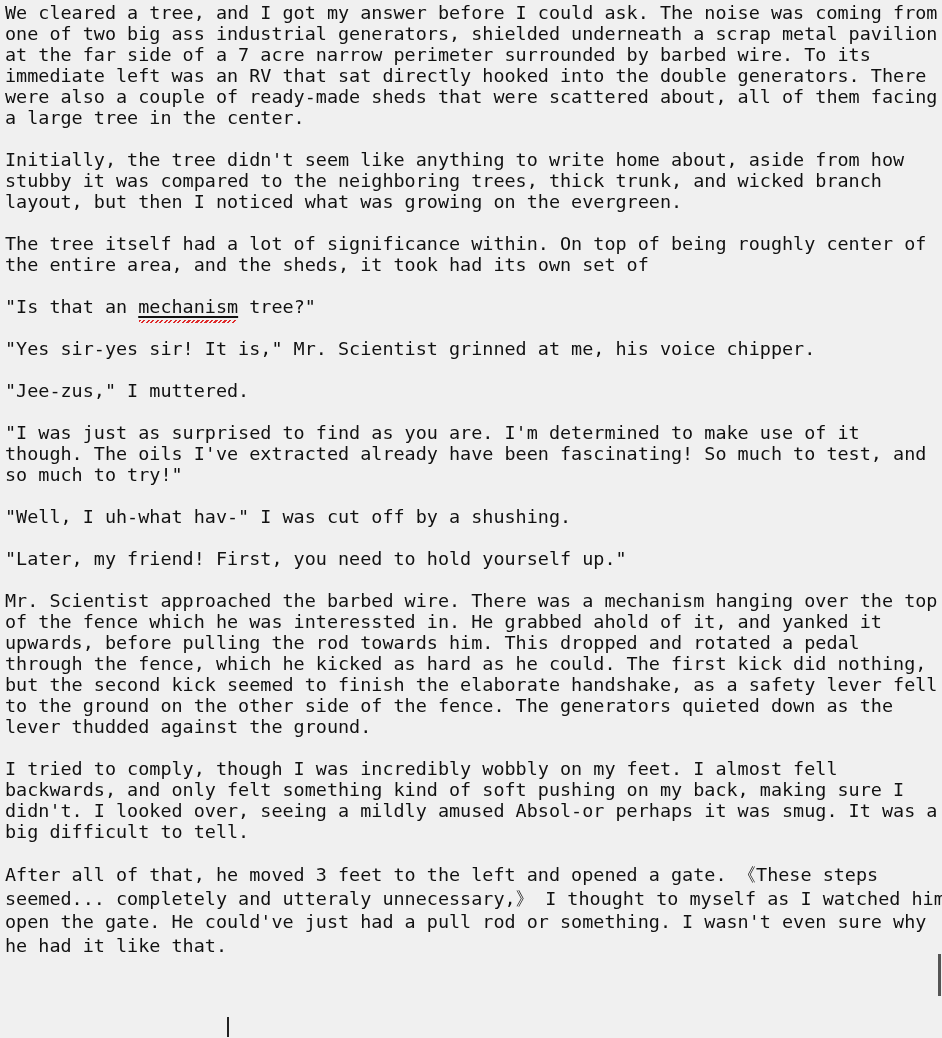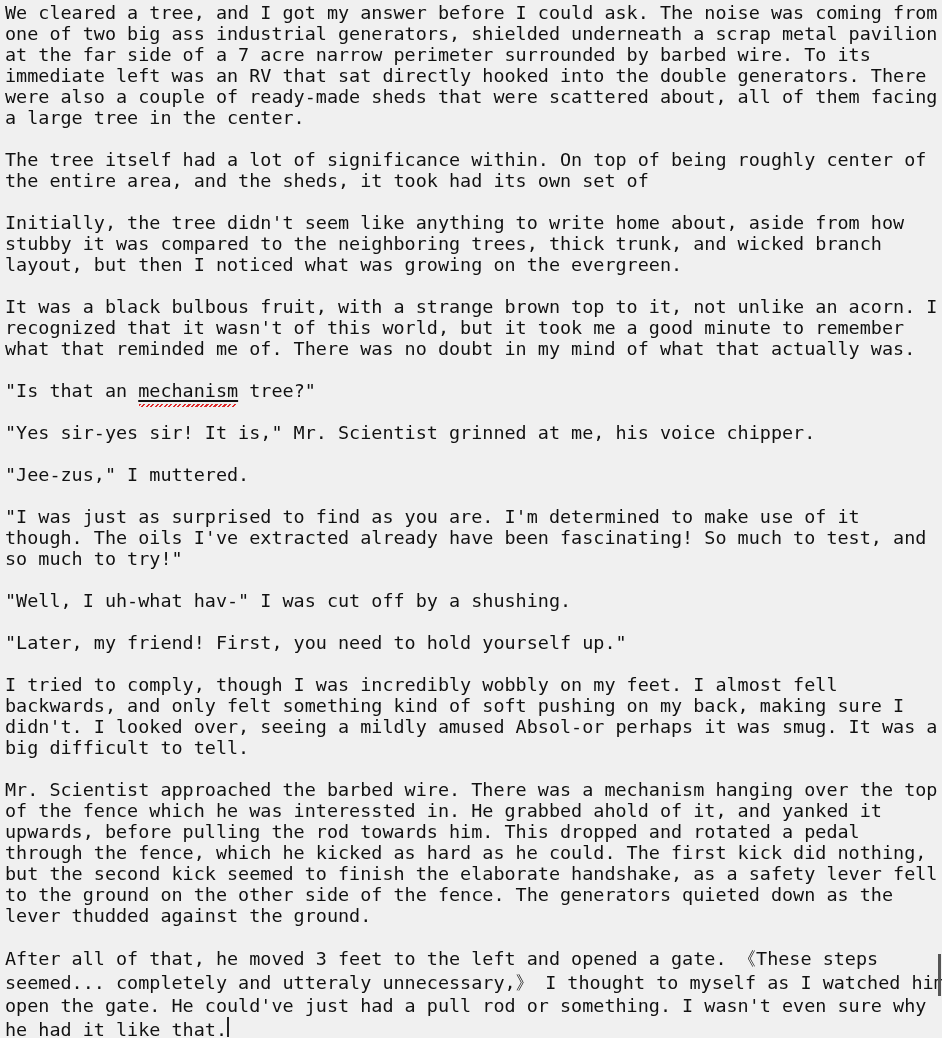--- a/index.html
+++ b/index.html
@@ -67,47 +67,44 @@
 </head>
 <body>
 
 <div class="editor">
   <div class="para">We cleared a tree, and I got my answer before I could ask. The noise was coming from
 one of two big ass industrial generators, shielded underneath a scrap metal pavilion
 at the far side of a 7 acre narrow perimeter surrounded by barbed wire. To its
 immediate left was an RV that sat directly hooked into the double generators. There
 were also a couple of ready-made sheds that were scattered about, all of them facing
 a large tree in the center.</div>
-  <div class="para">The tree itself had a lot of significance within. On top of being roughly center of
-the entire area, and the sheds, it took had its own set of</div>
   <div class="para">Initially, the tree didn't seem like anything to write home about, aside from how
 stubby it was compared to the neighboring trees, thick trunk, and wicked branch
 layout, but then I noticed what was growing on the evergreen.</div>
-  <div class="para">It was a black bulbous fruit, with a strange brown top to it, not unlike an acorn. I
-recognized that it wasn't of this world, but it took me a good minute to remember
-what that reminded me of. There was no doubt in my mind of what that actually was.</div>
+  <div class="para">The tree itself had a lot of significance within. On top of being roughly center of
+the entire area, and the sheds, it took had its own set of</div>
   <div class="para"><span>"Is that an </span><span class="misspelled">mechanism</span><span> tree?"</span></div>
   <div class="para">"Yes sir-yes sir! It is," Mr. Scientist grinned at me, his voice chipper.</div>
   <div class="para">"Jee-zus," I muttered.</div>
   <div class="para">"I was just as surprised to find as you are. I'm determined to make use of it
 though. The oils I've extracted already have been fascinating! So much to test, and
 so much to try!"</div>
   <div class="para">"Well, I uh-what hav-" I was cut off by a shushing.</div>
   <div class="para">"Later, my friend! First, you need to hold yourself up."</div>
-  <div class="para">I tried to comply, though I was incredibly wobbly on my feet. I almost fell
-backwards, and only felt something kind of soft pushing on my back, making sure I
-didn't. I looked over, seeing a mildly amused Absol-or perhaps it was smug. It was a
-big difficult to tell.</div>
   <div class="para">Mr. Scientist approached the barbed wire. There was a mechanism hanging over the top
 of the fence which he was interessted in. He grabbed ahold of it, and yanked it
 upwards, before pulling the rod towards him. This dropped and rotated a pedal
 through the fence, which he kicked as hard as he could. The first kick did nothing,
 but the second kick seemed to finish the elaborate handshake, as a safety lever fell
 to the ground on the other side of the fence. The generators quieted down as the
 lever thudded against the ground.</div>
+  <div class="para">I tried to comply, though I was incredibly wobbly on my feet. I almost fell
+backwards, and only felt something kind of soft pushing on my back, making sure I
+didn't. I looked over, seeing a mildly amused Absol-or perhaps it was smug. It was a
+big difficult to tell.</div>
   <div class="para para-wide">After all of that, he moved 3 feet to the left and opened a gate. 《These steps
 seemed... completely and utteraly unnecessary,》 I thought to myself as I watched him
 open the gate. He could've just had a pull rod or something. I wasn't even sure why
 he had it like that.</div>
 
   <div class="caret"></div>
   <div class="scrollbar-thumb"></div>
 </div>
 
 </body></html>

